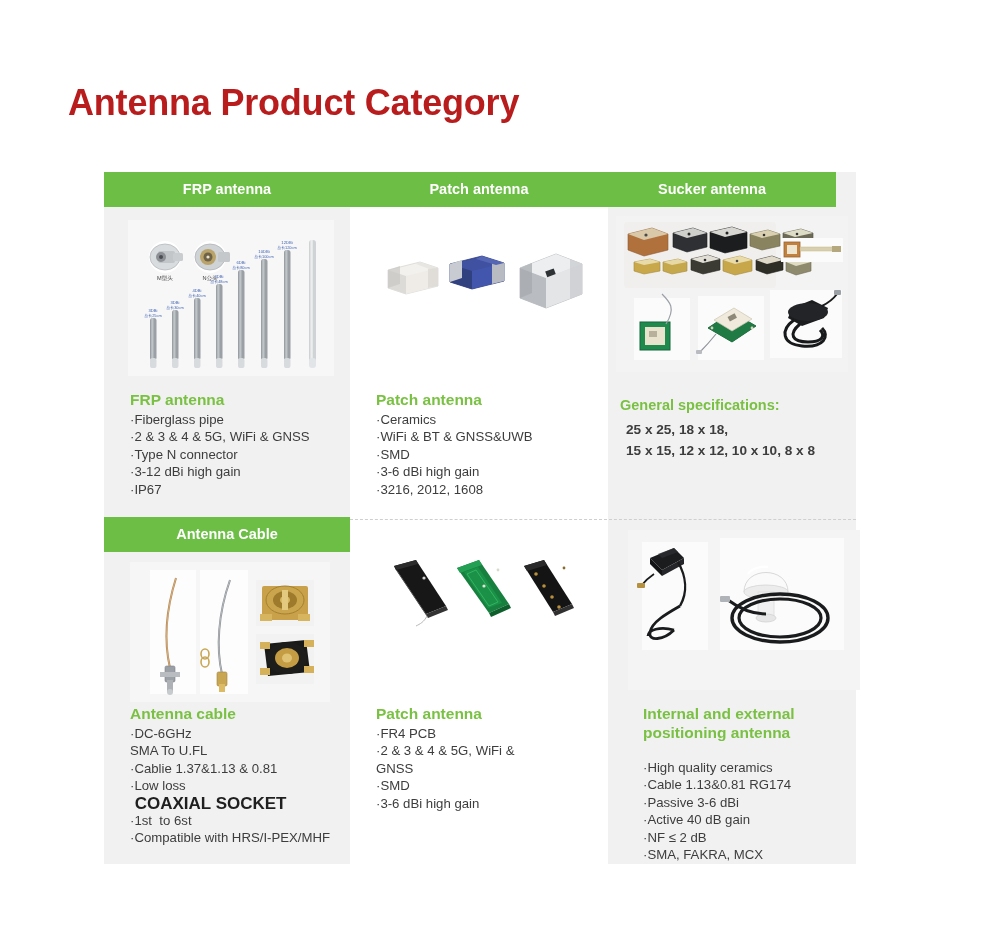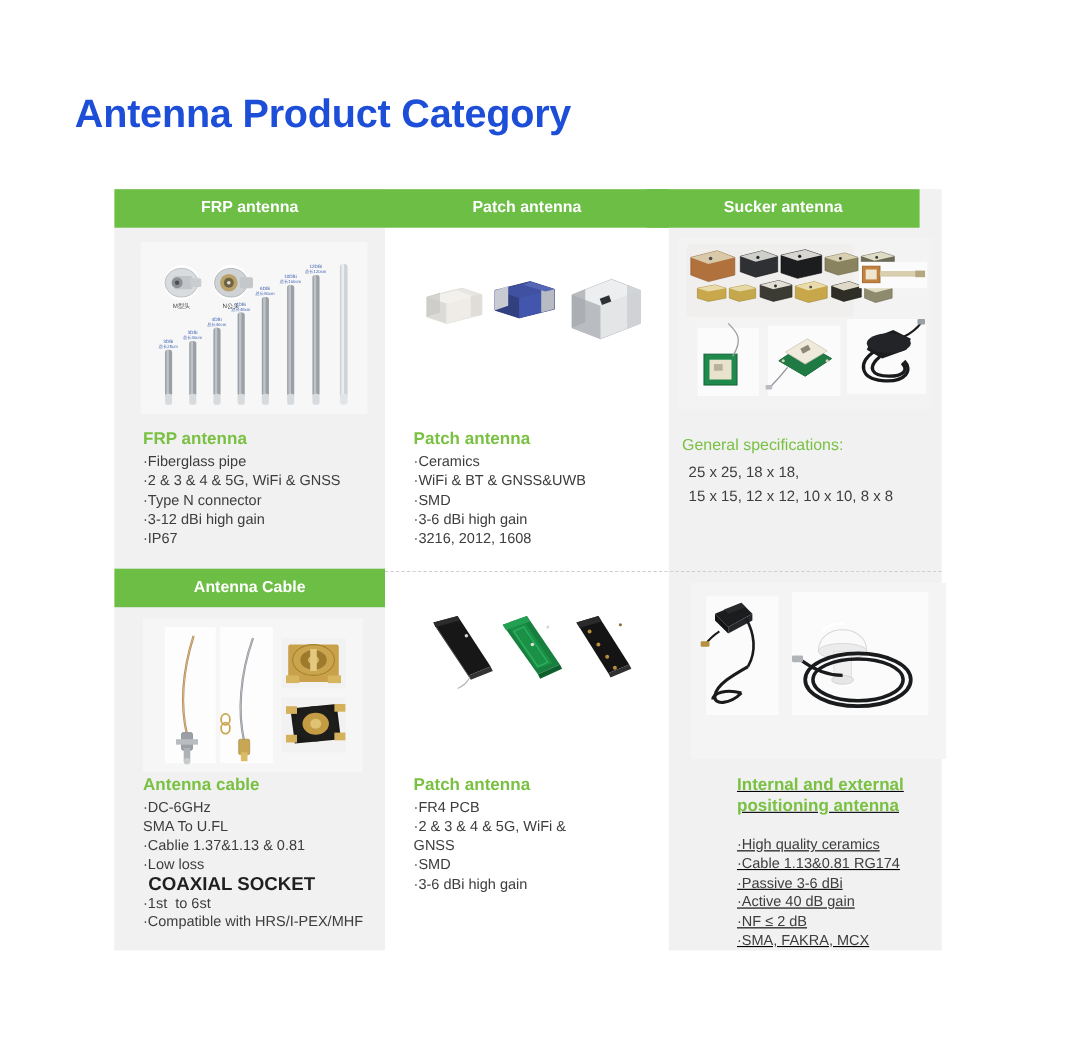--- a/index.html
+++ b/index.html
@@ -6,21 +6,21 @@
   body{
     width:983px;height:945px;
     background:#ffffff;
     font-family:"Liberation Sans", sans-serif;
     overflow:hidden;
   }
   .page{position:relative;width:983px;height:945px;}
 
   .page-title{
     position:absolute;left:68px;top:82px;
-    font-size:36px;font-weight:bold;color:#1d4ed8;
+    font-size:36px;font-weight:bold;color:#b91c1c;
     letter-spacing:-0.2px;
   }
 
   
   .grid{
     position:absolute;left:104px;top:172px;
     width:752px;height:692px;
   }
   .col{
     position:absolute;top:0;height:692px;
@@ -304,21 +304,21 @@
           <path d="M176 92 L196 84 L212 92 L208 102 L186 110 L172 102 Z" fill="#1b1c1e"></path>
           <ellipse cx="192" cy="96" rx="20" ry="9" fill="#232427"></ellipse>
           <path d="M178 104 C 164 114, 166 128, 186 130 C 208 132, 214 120, 206 112" stroke="#18191b" stroke-width="3" fill="none"></path>
           <path d="M184 108 C 172 118, 176 126, 192 126 C 206 126, 210 120, 204 114" stroke="#18191b" stroke-width="3" fill="none"></path>
           <path d="M206 90 C 214 86, 218 82, 221 78" stroke="#1a1b1d" stroke-width="2" fill="none"></path>
           <rect x="218" y="74" width="7" height="5" rx="1" fill="#9aa0a5"></rect>
         </g>
       </svg>
     </div>
 
-    <div class="cell-txt" style="left:516px;top:222px;width:240px;">
+    <div class="cell-txt" style="left:516px;top:222px;width:240px;font-weight:bold;">
       <div class="gs-title">General specifications:</div>
       <div class="gs-line">25 x 25, 18 x 18,</div>
       <div class="gs-line">15 x 15, 12 x 12, 10 x 10, 8 x 8</div>
     </div>
 
     <div class="cell-img" style="left:26px;top:390px;width:200px;height:140px;">
       <svg viewBox="0 0 200 140" width="200" height="140">
         <rect x="0" y="0" width="200" height="140" fill="#f6f6f6"></rect>
 
         <g>
@@ -448,21 +448,21 @@
           <ellipse cx="138" cy="88" rx="10" ry="4" fill="#e6e6e6" stroke="#d2d2d2" stroke-width="0.8"></ellipse>
 
           <ellipse cx="152" cy="88" rx="48" ry="24" fill="none" stroke="#1a1b1d" stroke-width="3.4"></ellipse>
           <ellipse cx="152" cy="88" rx="41" ry="19" fill="none" stroke="#1a1b1d" stroke-width="3.2"></ellipse>
           <path d="M138 84 C 120 84, 108 76, 100 70" stroke="#1a1b1d" stroke-width="3" fill="none"></path>
           <rect x="92" y="66" width="10" height="6" rx="1" fill="#b0b4b8"></rect>
         </g>
       </svg>
     </div>
 
-    <div class="cell-txt" style="left:566px;top:532px;width:215px;text-decoration:underline;">
+    <div class="cell-txt" style="left:539px;top:532px;width:215px;">
       <div class="h3">Internal and external</div>
       <div class="h3" style="margin-top:-2px;margin-bottom:17px;">positioning antenna</div>
       <div class="spec-line">·High quality ceramics</div>
       <div class="spec-line">·Cable 1.13&amp;0.81 RG174</div>
       <div class="spec-line">·Passive 3-6 dBi</div>
       <div class="spec-line">·Active 40 dB gain</div>
       <div class="spec-line">·NF ≤ 2 dB</div>
       <div class="spec-line">·SMA, FAKRA, MCX</div>
     </div>
 

